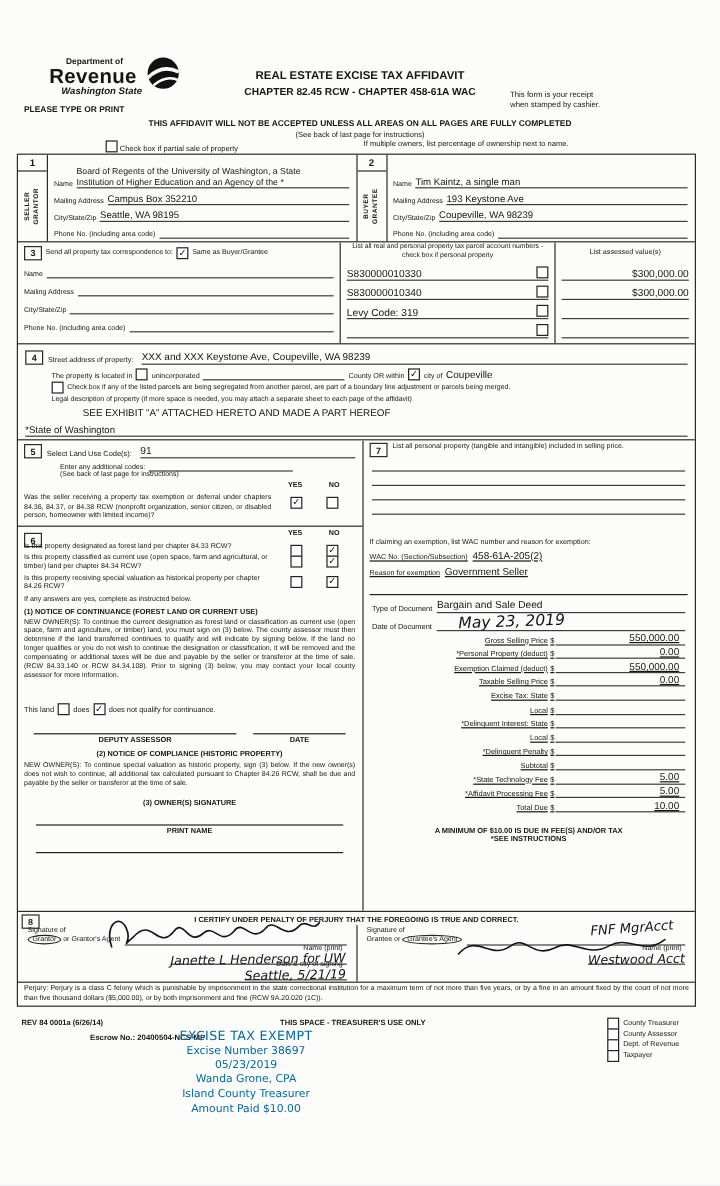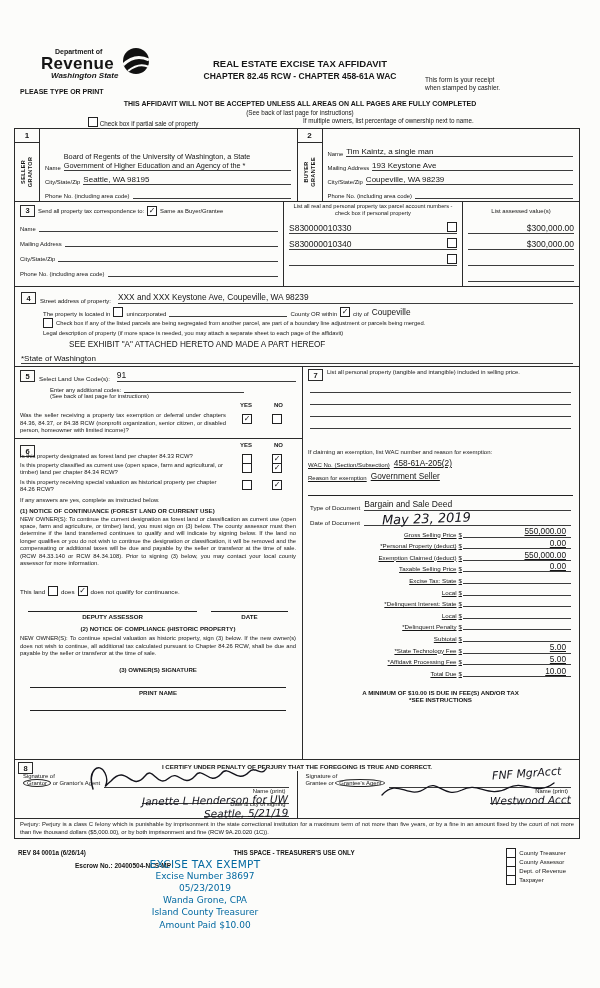--- a/index.html
+++ b/index.html
@@ -200,21 +200,25 @@
       <div class="half hl">
         <div class="numcol">
           <div class="nb">1</div>
           <div class="sidelabel">
               <div class="rot"><span>SELLER</span><br><span>GRANTOR</span></div>
             </div>
         </div>
         <div class="fields">
           <div class="frow tall">
             <span class="flabel">Name</span>
-            <span class="fline two"><span>Board of Regents of the University of Washington,  a State</span><br><span>Government of Higher Education and an Agency of the *</span></span>
+            <span class="fline two"><span>Board of Regents of the University of Washington,  a State</span><br><span>Institution of Higher Education and an Agency of the *</span></span>
+          </div>
+          <div class="frow">
+            <span class="flabel">Mailing Address</span>
+            <span class="fline">Campus Box 352210</span>
           </div>
           <div class="frow">
             <span class="flabel">City/State/Zip</span>
             <span class="fline">Seattle, WA 98195</span>
           </div>
           <div class="frow">
             <span class="flabel">Phone No. (including area code)</span>
             <span class="fline"></span>
           </div>
         </div>
@@ -273,20 +277,24 @@
           </div>
       </div>
       <div class="r3c2">
         <div class="pchead">List all real and personal property tax parcel account numbers - check box if personal property</div>
         <div class="prow">
             <span>S830000010330</span>
             <span class="cb"></span>
           </div>
         <div class="prow">
             <span>S830000010340</span>
+            <span class="cb"></span>
+          </div>
+        <div class="prow">
+            <span>Levy Code: 319</span>
             <span class="cb"></span>
           </div>
         <div class="prow">
             <span></span>
             <span class="cb"></span>
           </div>
       </div>
       <div class="r3c3">
         <div class="avhead">List assessed value(s)</div>
         <div class="avrow">$300,000.00</div>

